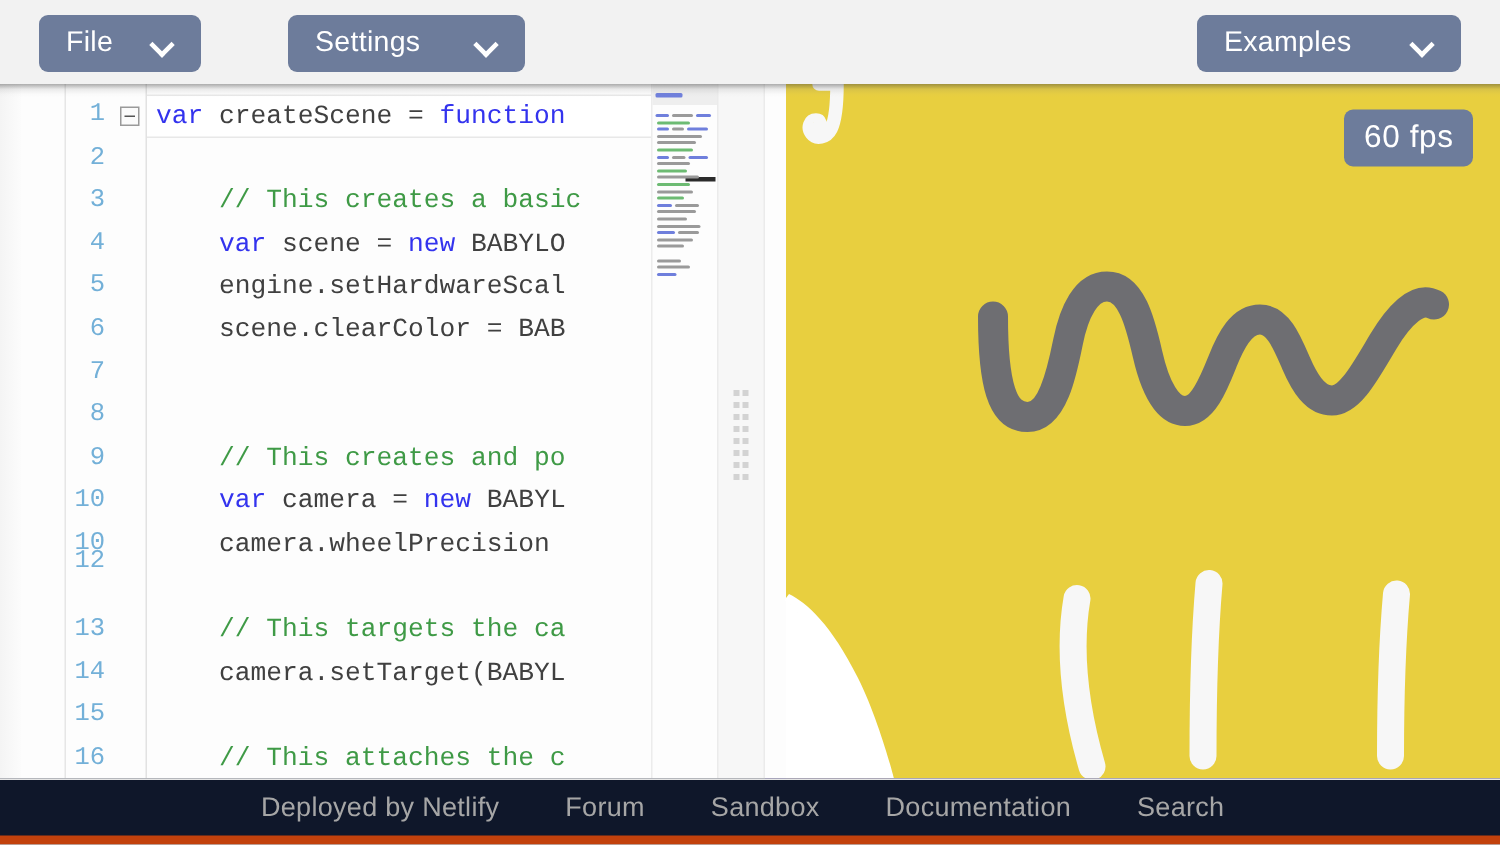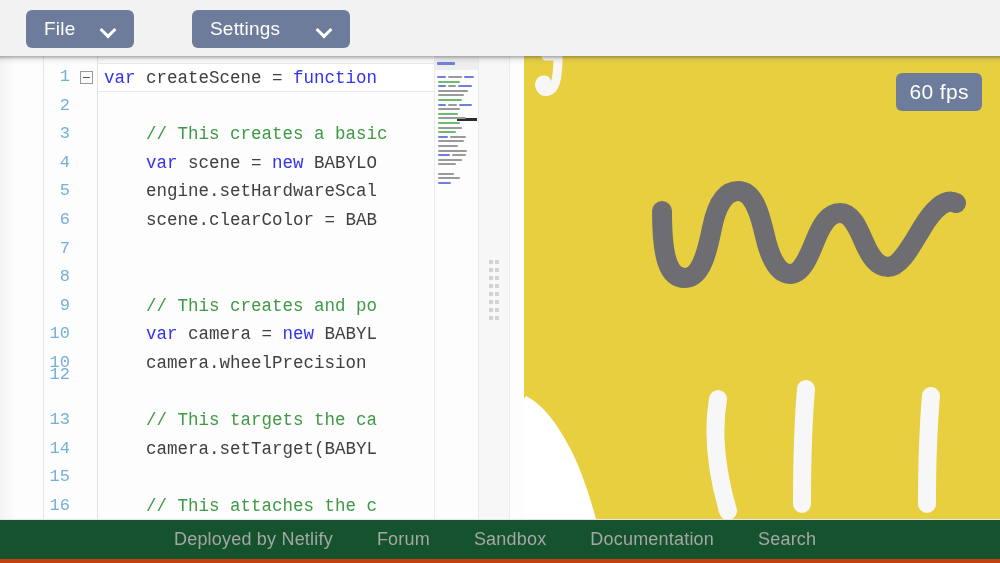--- a/index.html
+++ b/index.html
@@ -212,23 +212,23 @@
     font-weight: 300;
     letter-spacing: 0.4px;
     line-height: 1;
     z-index: 5;
   }
 
   
   #footer {
     position: absolute; left: 0; top: 519px;
     width: 1000px; height: 44px;
-    background: #14532d;
+    background: #0f172a;
     border-top: 1px solid #e6e6e6;
-    border-bottom: 4px solid #c2410c;
+    border-bottom: 6px solid #c2410c;
     display: flex;
     align-items: center;
     z-index: 30;
   }
   #footer-inner {
     display: flex;
     align-items: center;
     gap: 44px;
     padding-left: 174px;
   }
@@ -247,20 +247,24 @@
 
 <div id="app">
 
   <div id="header">
     <button class="menu-btn" id="btn-file">
       <span class="lbl">File</span>
       <span class="chev"></span>
     </button>
     <button class="menu-btn" id="btn-settings">
       <span class="lbl">Settings</span>
+      <span class="chev"></span>
+    </button>
+    <button class="menu-btn" id="btn-examples">
+      <span class="lbl">Examples</span>
       <span class="chev"></span>
     </button>
   </div>
   <div id="header-shadow"></div>
 
   <div id="main">
 
     <div id="editor-pane">
       <div id="editor-left-shade"></div>
       <div id="gutter">

